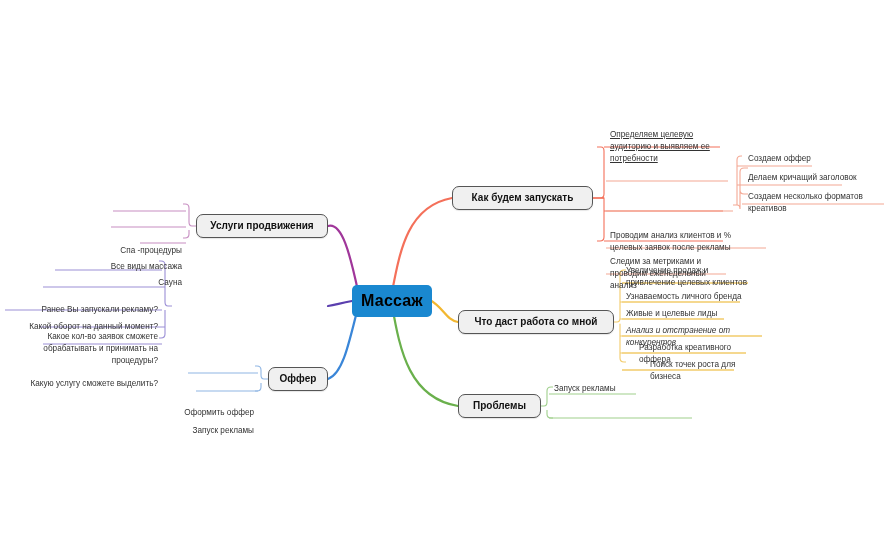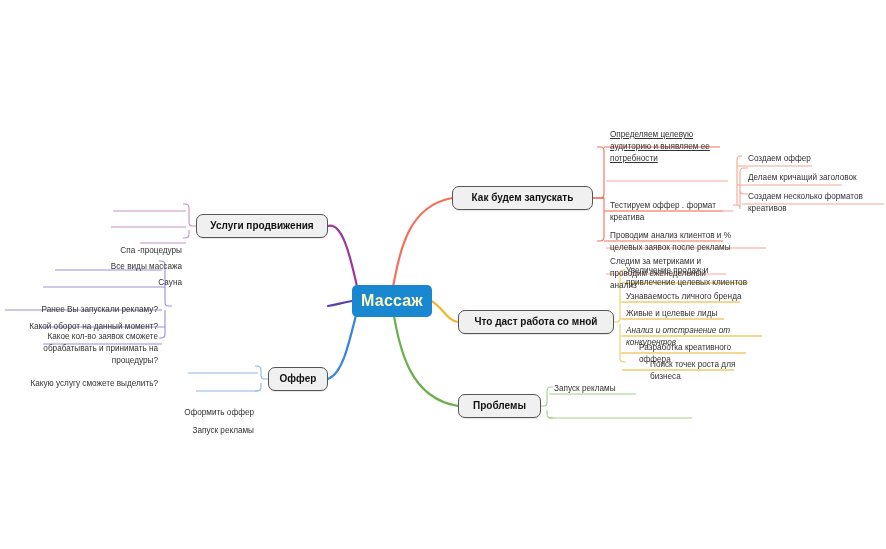--- a/index.html
+++ b/index.html
@@ -27,21 +27,21 @@
     height: 549px;
     pointer-events: none;
   }
   .node {
     position: absolute;
     box-sizing: border-box;
   }
   
   .root-node {
     background: #1a88d0;
-    color: #fef9c3;
+    color: #000000;
     border-radius: 5px;
     font-size: 16px;
     font-weight: bold;
     display: flex;
     align-items: center;
     justify-content: center;
     letter-spacing: .2px;
   }
   
   .branch-node {
@@ -169,21 +169,20 @@
     <span>Услуги продвижения</span>
   </div>
 
 
   <div class="node branch-node" style="left:268px; top:367px; width:60px; height:24px;">
     <span>Оффер</span>
   </div>
 
   <div class="leaf right" style="left:606px; top:128px; width:128px;text-decoration:underline;">Определяем целевую аудиторию и выявляем ее потребности</div>
 
-  <div class="leaf right" style="left:606px; top:199px; width:132px;">Тестируем оффер . формат креатива</div>
 
   <div class="leaf right" style="left:606px; top:229px; width:140px;">Проводим анализ клиентов и % целевых заявок после рекламы</div>
 
   <div class="leaf right" style="left:606px; top:255px; width:130px;">Следим за метриками и проводим еженедельный анализ</div>
 
   <div class="leaf right" style="left:744px; top:152px; width:100px;">Создаем оффер</div>
 
   <div class="leaf right" style="left:744px; top:171px; width:120px;">Делаем кричащий заголовок</div>
 
   <div class="leaf right" style="left:744px; top:190px; width:144px;">Создаем несколько форматов креативов</div>

